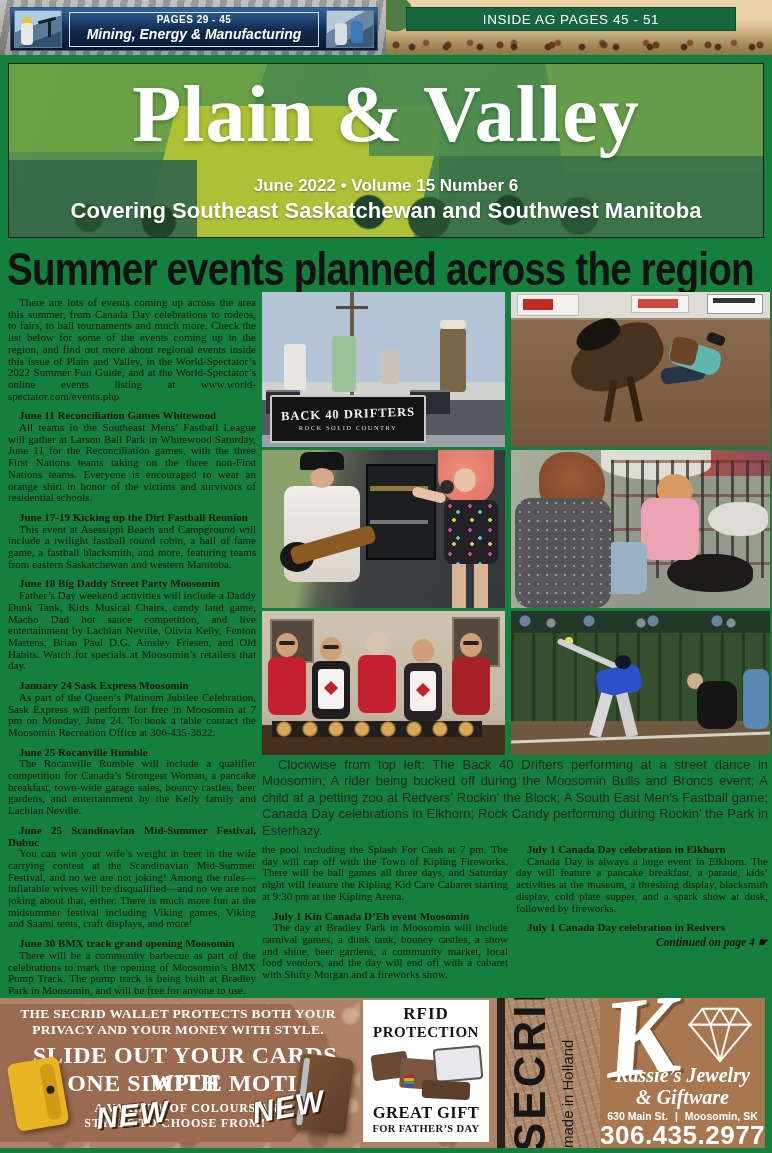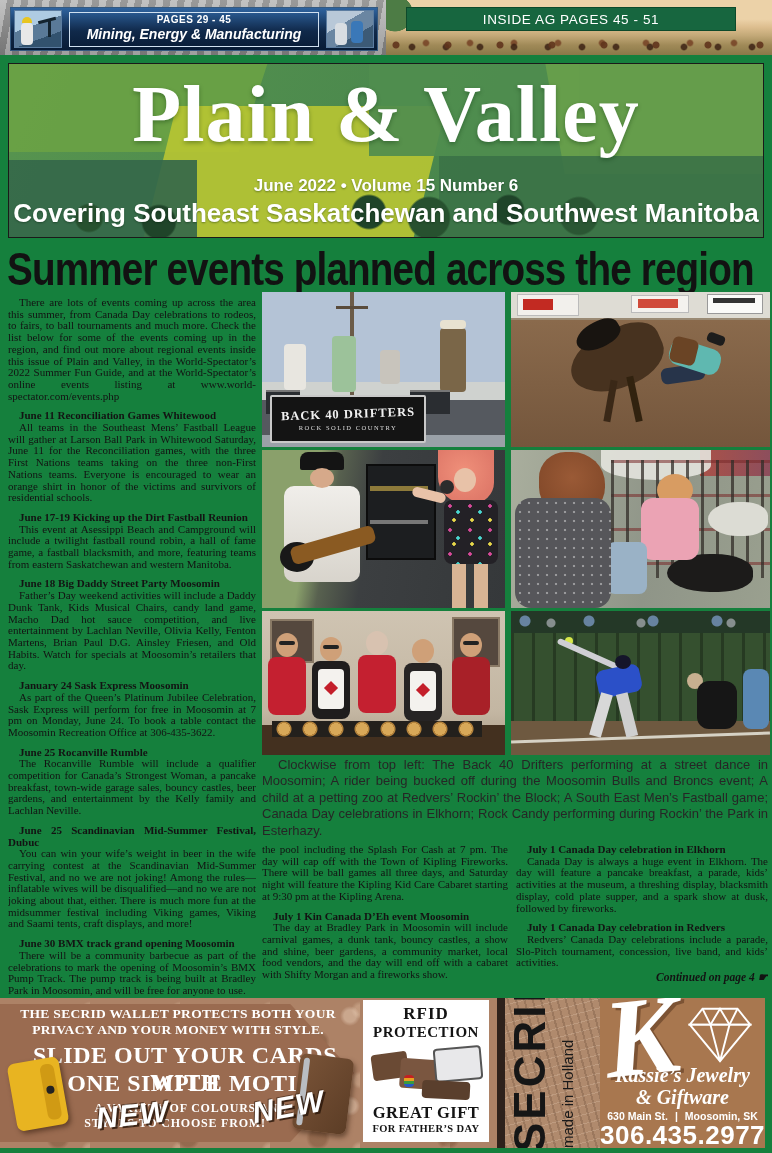--- a/index.html
+++ b/index.html
@@ -41,21 +41,21 @@
   .masthead{left:8px;top:63px;width:754px;height:173px;border:1px solid #1a1a1a;overflow:hidden;
      background:linear-gradient(110deg,#57944f,#3f7d4b);}
   .patch{position:absolute;opacity:.92;}
   .trees{position:absolute;}
   .mast-title{position:absolute;left:0;top:-4px;width:100%;text-align:center;color:#fff;
      font-family:"Liberation Serif",serif;font-weight:bold;font-size:80px;line-height:108px;letter-spacing:1px;
      text-shadow:0 2px 4px rgba(0,40,10,.35);}
   .mast-issue{position:absolute;left:0;top:112px;width:100%;text-align:center;color:#fff;
      font-family:"Liberation Sans",sans-serif;font-weight:bold;font-size:17px;text-shadow:0 1px 2px rgba(0,30,10,.4);}
   .mast-tagline{position:absolute;left:0;top:134px;width:100%;text-align:center;color:#fff;
-     font-family:"Liberation Sans",sans-serif;font-weight:bold;font-size:26px;text-shadow:0 1px 2px rgba(0,30,10,.4);}
+     font-family:"Liberation Sans",sans-serif;font-weight:bold;font-size:22px;text-shadow:0 1px 2px rgba(0,30,10,.4);}
 
   
   .headline{left:7px;top:242px;width:760px;height:50px;overflow:hidden;}
   .headline span{display:inline-block;white-space:nowrap;transform:scaleX(.84);transform-origin:left top;
      font-family:"Liberation Sans",sans-serif;font-weight:bold;font-size:46px;letter-spacing:-1px;color:#121212;}
 
   
   .newscol{font-family:"Liberation Serif",serif;font-size:11px;line-height:11.7px;color:#131313;
      text-align:justify;}
   .newscol p{margin:0;}
@@ -411,21 +411,20 @@
   <div class="abs newscol col2">
     <p>the pool including the Splash For Cash at 7 pm. The day will cap off with the Town of Kipling Fireworks. There will be ball games all three days, and Saturday night will feature the Kipling Kid Care Cabaret starting at 9:30 pm at the Kipling Arena.</p>
     <p class="evt-h">July 1 Kin Canada D’Eh event Moosomin</p>
     <p class="ind">The day at Bradley Park in Moosomin will include carnival games, a dunk tank, bouncy castles, a show and shine, beer gardens, a community market, local food vendors, and the day will end off with a cabaret with Shifty Morgan and a fireworks show.</p>
   </div>
 
   <div class="abs newscol col3">
     <p class="evt-h" style="margin-top:0 !important;">July 1 Canada Day celebration in Elkhorn</p>
     <p class="ind">Canada Day is always a huge event in Elkhorn. The day will feature a pancake breakfast, a parade, kids’ activities at the museum, a threshing display, blacksmith display, cold plate supper, and a spark show at dusk, followed by fireworks.</p>
     <p class="evt-h">July 1 Canada Day celebration in Redvers</p>
-    <p class="ind">Redvers’ Canada Day celebrations include a parade, Slo-Pitch tournament, concession, live band, and kids’ activities.</p>
     <p class="continued">
       <span>Continued on page 4</span>
       <span>☛</span>
     </p>
   </div>
 
   <div class="abs adstrip">
     <div class="leather"></div>
     <div class="arrow"></div>
     <div class="sec-l1" style="top:8px;">THE SECRID WALLET PROTECTS BOTH YOUR</div>

